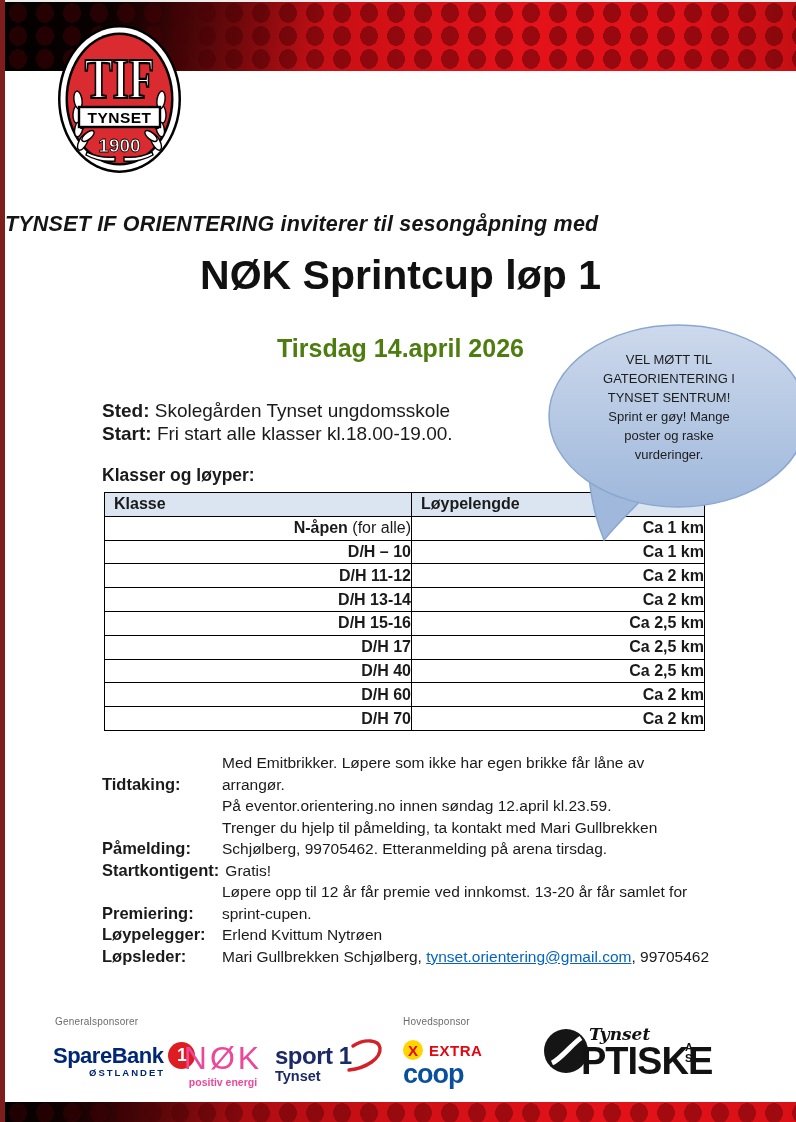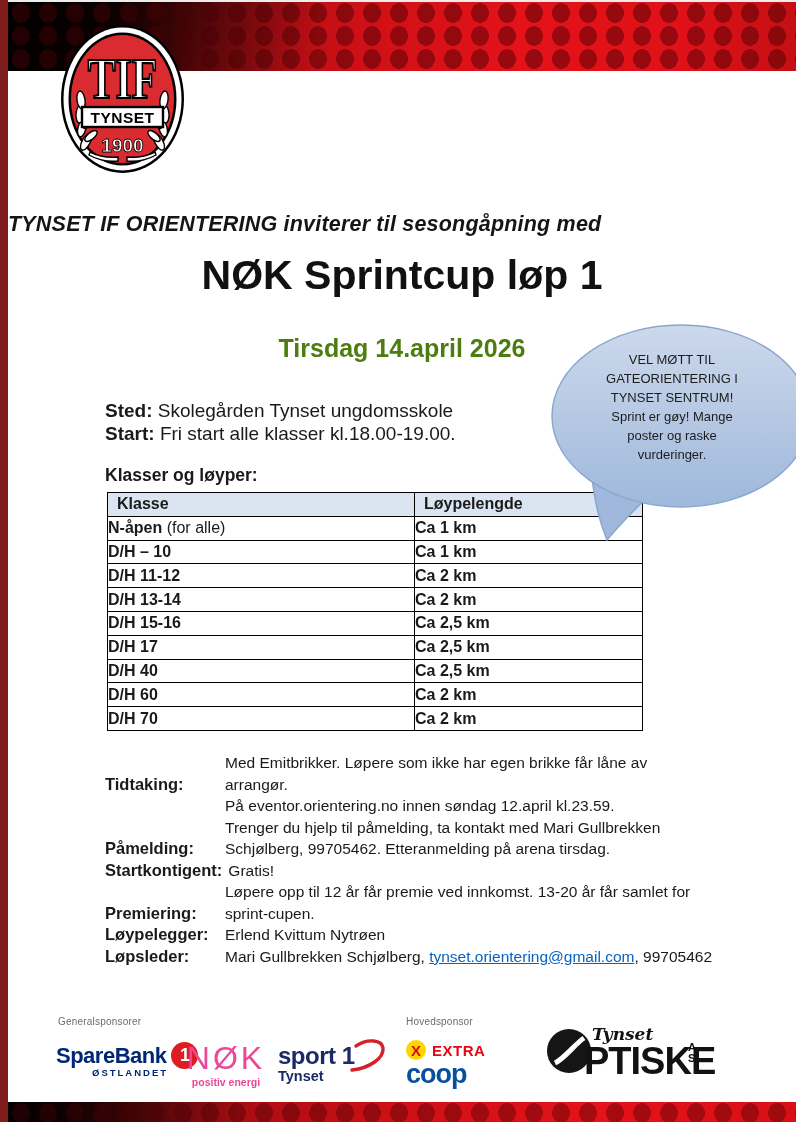--- a/index.html
+++ b/index.html
@@ -1,20 +1,20 @@
 <!DOCTYPE html>
 <html><head>
 <meta charset="utf-8">
 <style>
   * { margin:0; padding:0; box-sizing:border-box; }
   html,body { background:#fff; }
   .page {
     position:relative; width:796px; height:1122px; overflow:hidden;
     background:#fff; font-family:"Liberation Sans", sans-serif; color:#1a1a1a;
-    border-left:8px solid #7f1d1d;
+    border-left:5px solid #7f1d1d;
   }
   
   .banner-top {
     position:absolute; left:0; top:2px; width:100%; height:69px;
     background-image:
       radial-gradient(ellipse 9px 10px at 13px 11px, rgba(70,0,4,.48) 97%, rgba(70,0,4,0) 100%),
       linear-gradient(104deg, rgba(0,0,0,.97) 0%, rgba(0,0,0,.92) 13%, rgba(0,0,0,0) 40%),
       linear-gradient(90deg, #570507 0%, #9c0c10 22%, #cf1016 45%, #e41219 65%, #e01118 85%, #c50f14 100%);
     background-size: 27px 23px, 100% 100%, 100% 100%;
   }
@@ -47,28 +47,28 @@
   .info b { font-weight:bold; }
   
   .bubble { position:absolute; left:534px; top:320px; width:262px; height:240px; z-index:5; }
   .bubble-text {
     position:absolute; left:30px; top:30px; width:200px; text-align:center;
     font-size:13px; line-height:19px; color:#1c1c1c;
   }
   
   .table-heading { position:absolute; top:465px; left:97px; font-size:17.5px; font-weight:bold; }
   table.klasser {
-    position:absolute; top:492px; left:99px; width:536px;
+    position:absolute; top:492px; left:99px; width:601px;
     border-collapse:collapse; font-size:16px;
   }
   table.klasser th, table.klasser td { border:1.6px solid #000; padding:0; height:23.8px; }
   table.klasser th {
     background:#dbe5f1; text-align:left; font-weight:bold; padding-left:9px; font-size:16px;
   }
-  table.klasser td { text-align:left; font-weight:bold; }
+  table.klasser td { text-align:right; font-weight:bold; }
   table.klasser td .note { font-weight:normal; }
   .col-klasse { width:307px; }
   
   .details { position:absolute; top:752px; left:97px; width:625px; font-size:15.5px; line-height:21.5px; }
   .detail-row { display:flex; align-items:flex-end; }
   .detail-label { font-weight:bold; font-size:16.5px; min-width:118px; flex:0 0 auto; padding-right:4px; white-space:nowrap; }
   .detail-lines { padding-left:2px; }
   .detail-lines a { color:#0563c1; text-decoration:underline; }
   
   .sponsor-label { position:absolute; font-size:10px; color:#6b6b6b; letter-spacing:0.2px; }

